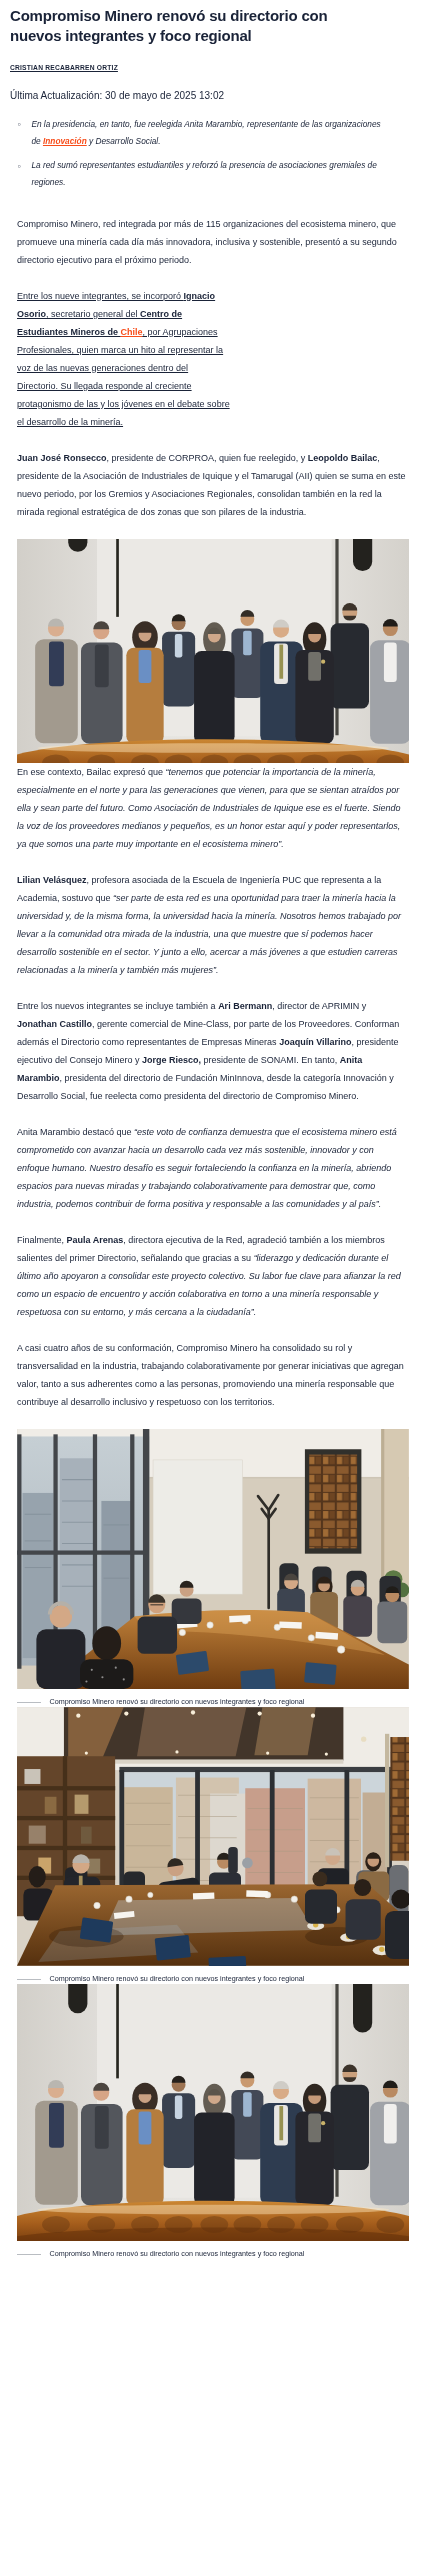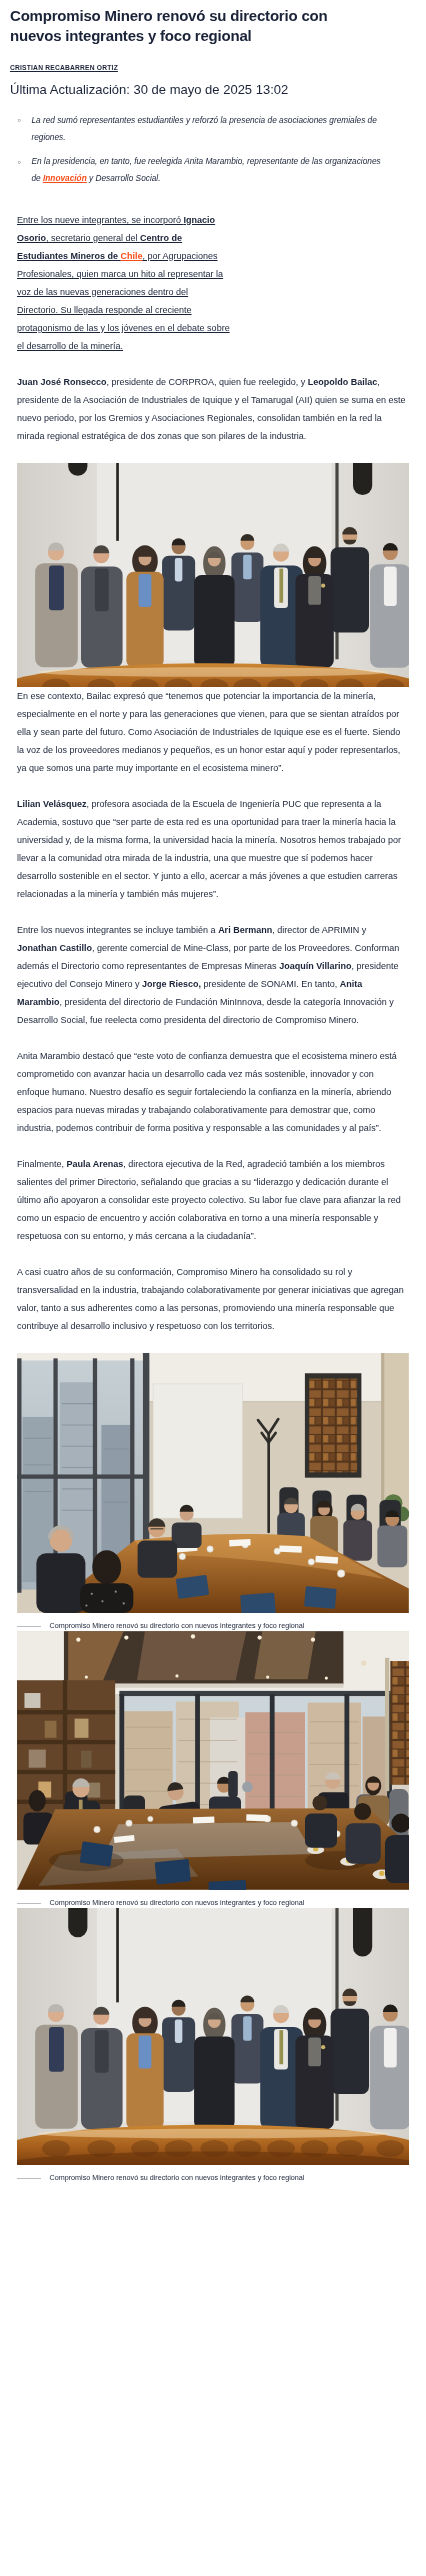--- a/index.html
+++ b/index.html
@@ -11,62 +11,63 @@
     color:#1a2338;
   }
   h1.title{
     font-size:15px;line-height:20px;font-weight:700;
     letter-spacing:-0.2px;margin:0 0 16px;max-width:342px;color:#1a2338;
   }
   .byline{
     display:inline-block;font-size:6.7px;font-weight:700;
     text-decoration:underline;letter-spacing:0.2px;cursor:pointer;
   }
-  .updated{font-size:13px;margin-top:10px;}
+  .updated{font-size:10px;margin-top:18px;}
   ul.bullets{list-style:none;margin:14.4px 0 0 7px;padding:0;max-width:374px;}
   ul.bullets li{
     position:relative;padding-left:14.4px;font-style:italic;
     font-size:8.3px;line-height:17px;
   }
   ul.bullets li::before{
     content:"○";position:absolute;left:0.5px;top:0.5px;
     font-size:5.9px;font-style:normal;color:#2a3348;
   }
   ul.bullets li + li{margin-top:7.5px;}
   .article-body{margin-left:7px;margin-top:23.5px;}
   p.para{font-size:9px;line-height:18px;margin:0 0 18px;max-width:391px;}
   p.narrow{max-width:213px;text-decoration:underline;}
   .b{font-weight:700;}
-  .q{margin-top:44px;}
+  .q{font-style:italic;margin-top:44px;}
   .link{color:#f84d1a;font-weight:700;text-decoration:underline;cursor:pointer;}
   figure.figure{margin:0;}
   .fig-1{margin:23.5px 0 23.5px;}
   .fig-2{margin:26px 0 0;}
   .fig-3{margin:16px 0 0;}
   .fig-4{margin:24.5px 0 0;}
   figure.figure svg{display:block;background:#efede9;}
   figcaption.caption{display:flex;align-items:center;margin-top:8.5px;}
   .dash{width:23.5px;height:1.1px;background:#b9bdc2;margin-right:9px;flex:none;}
   .cap-text{font-size:7.2px;line-height:9.6px;color:#1a2338;}
 </style>
 </head>
 <body>
 
 <header>
   <h1 class="title">Compromiso Minero renovó su directorio con nuevos integrantes y foco regional</h1>
   <div><span class="byline">CRISTIAN RECABARREN ORTIZ</span></div>
   <div class="updated">Última Actualización: 30 de mayo de 2025 13:02</div>
   <ul class="bullets">
+    <li><span>En la presidencia, en tanto, fue reelegida Anita Marambio, representante de las organizaciones de </span><span class="link">Innovación</span><span> y Desarrollo Social.</span></li>
     <li><span>La red sumó representantes estudiantiles y reforzó la presencia de asociaciones gremiales de regiones.</span></li>
-    <li><span>En la presidencia, en tanto, fue reelegida Anita Marambio, representante de las organizaciones de </span><span class="link">Innovación</span><span> y Desarrollo Social.</span></li>
   </ul>
 </header>
 
 <div class="article-body">
 
+  <p class="para"><span>Compromiso Minero, red integrada por más de 115 organizaciones del ecosistema minero, que promueve una minería cada día más innovadora, inclusiva y sostenible, presentó a su segundo directorio ejecutivo para el próximo periodo.</span></p>
 
   <p class="para narrow"><span>Entre los nueve integrantes, se incorporó </span><span class="b">Ignacio Osorio</span><span>, secretario general del </span><span class="b">Centro de Estudiantes Mineros de </span><span class="b link">Chile</span><span>, por Agrupaciones Profesionales, quien marca un hito al representar la voz de las nuevas generaciones dentro del Directorio. Su llegada responde al creciente protagonismo de las y los jóvenes en el debate sobre el desarrollo de la minería.</span></p>
 
   <p class="para"><span class="b">Juan José Ronsecco</span><span>, presidente de CORPROA, quien fue reelegido, y </span><span class="b">Leopoldo Bailac</span><span>, presidente de la Asociación de Industriales de Iquique y el Tamarugal (AII) quien se suma en este nuevo periodo, por los Gremios y Asociaciones Regionales, consolidan también en la red la mirada regional estratégica de dos zonas que son pilares de la industria.</span></p>
 
   <figure class="figure fig-1">
     <svg width="392" height="224" viewBox="0 0 735 484" preserveAspectRatio="xMidYMid slice" xmlns="http://www.w3.org/2000/svg">
       <defs>
         <linearGradient id="gaw" x1="0" y1="0" x2="1" y2="0">
           <stop offset="0" stop-color="#d2cfc9"></stop>

